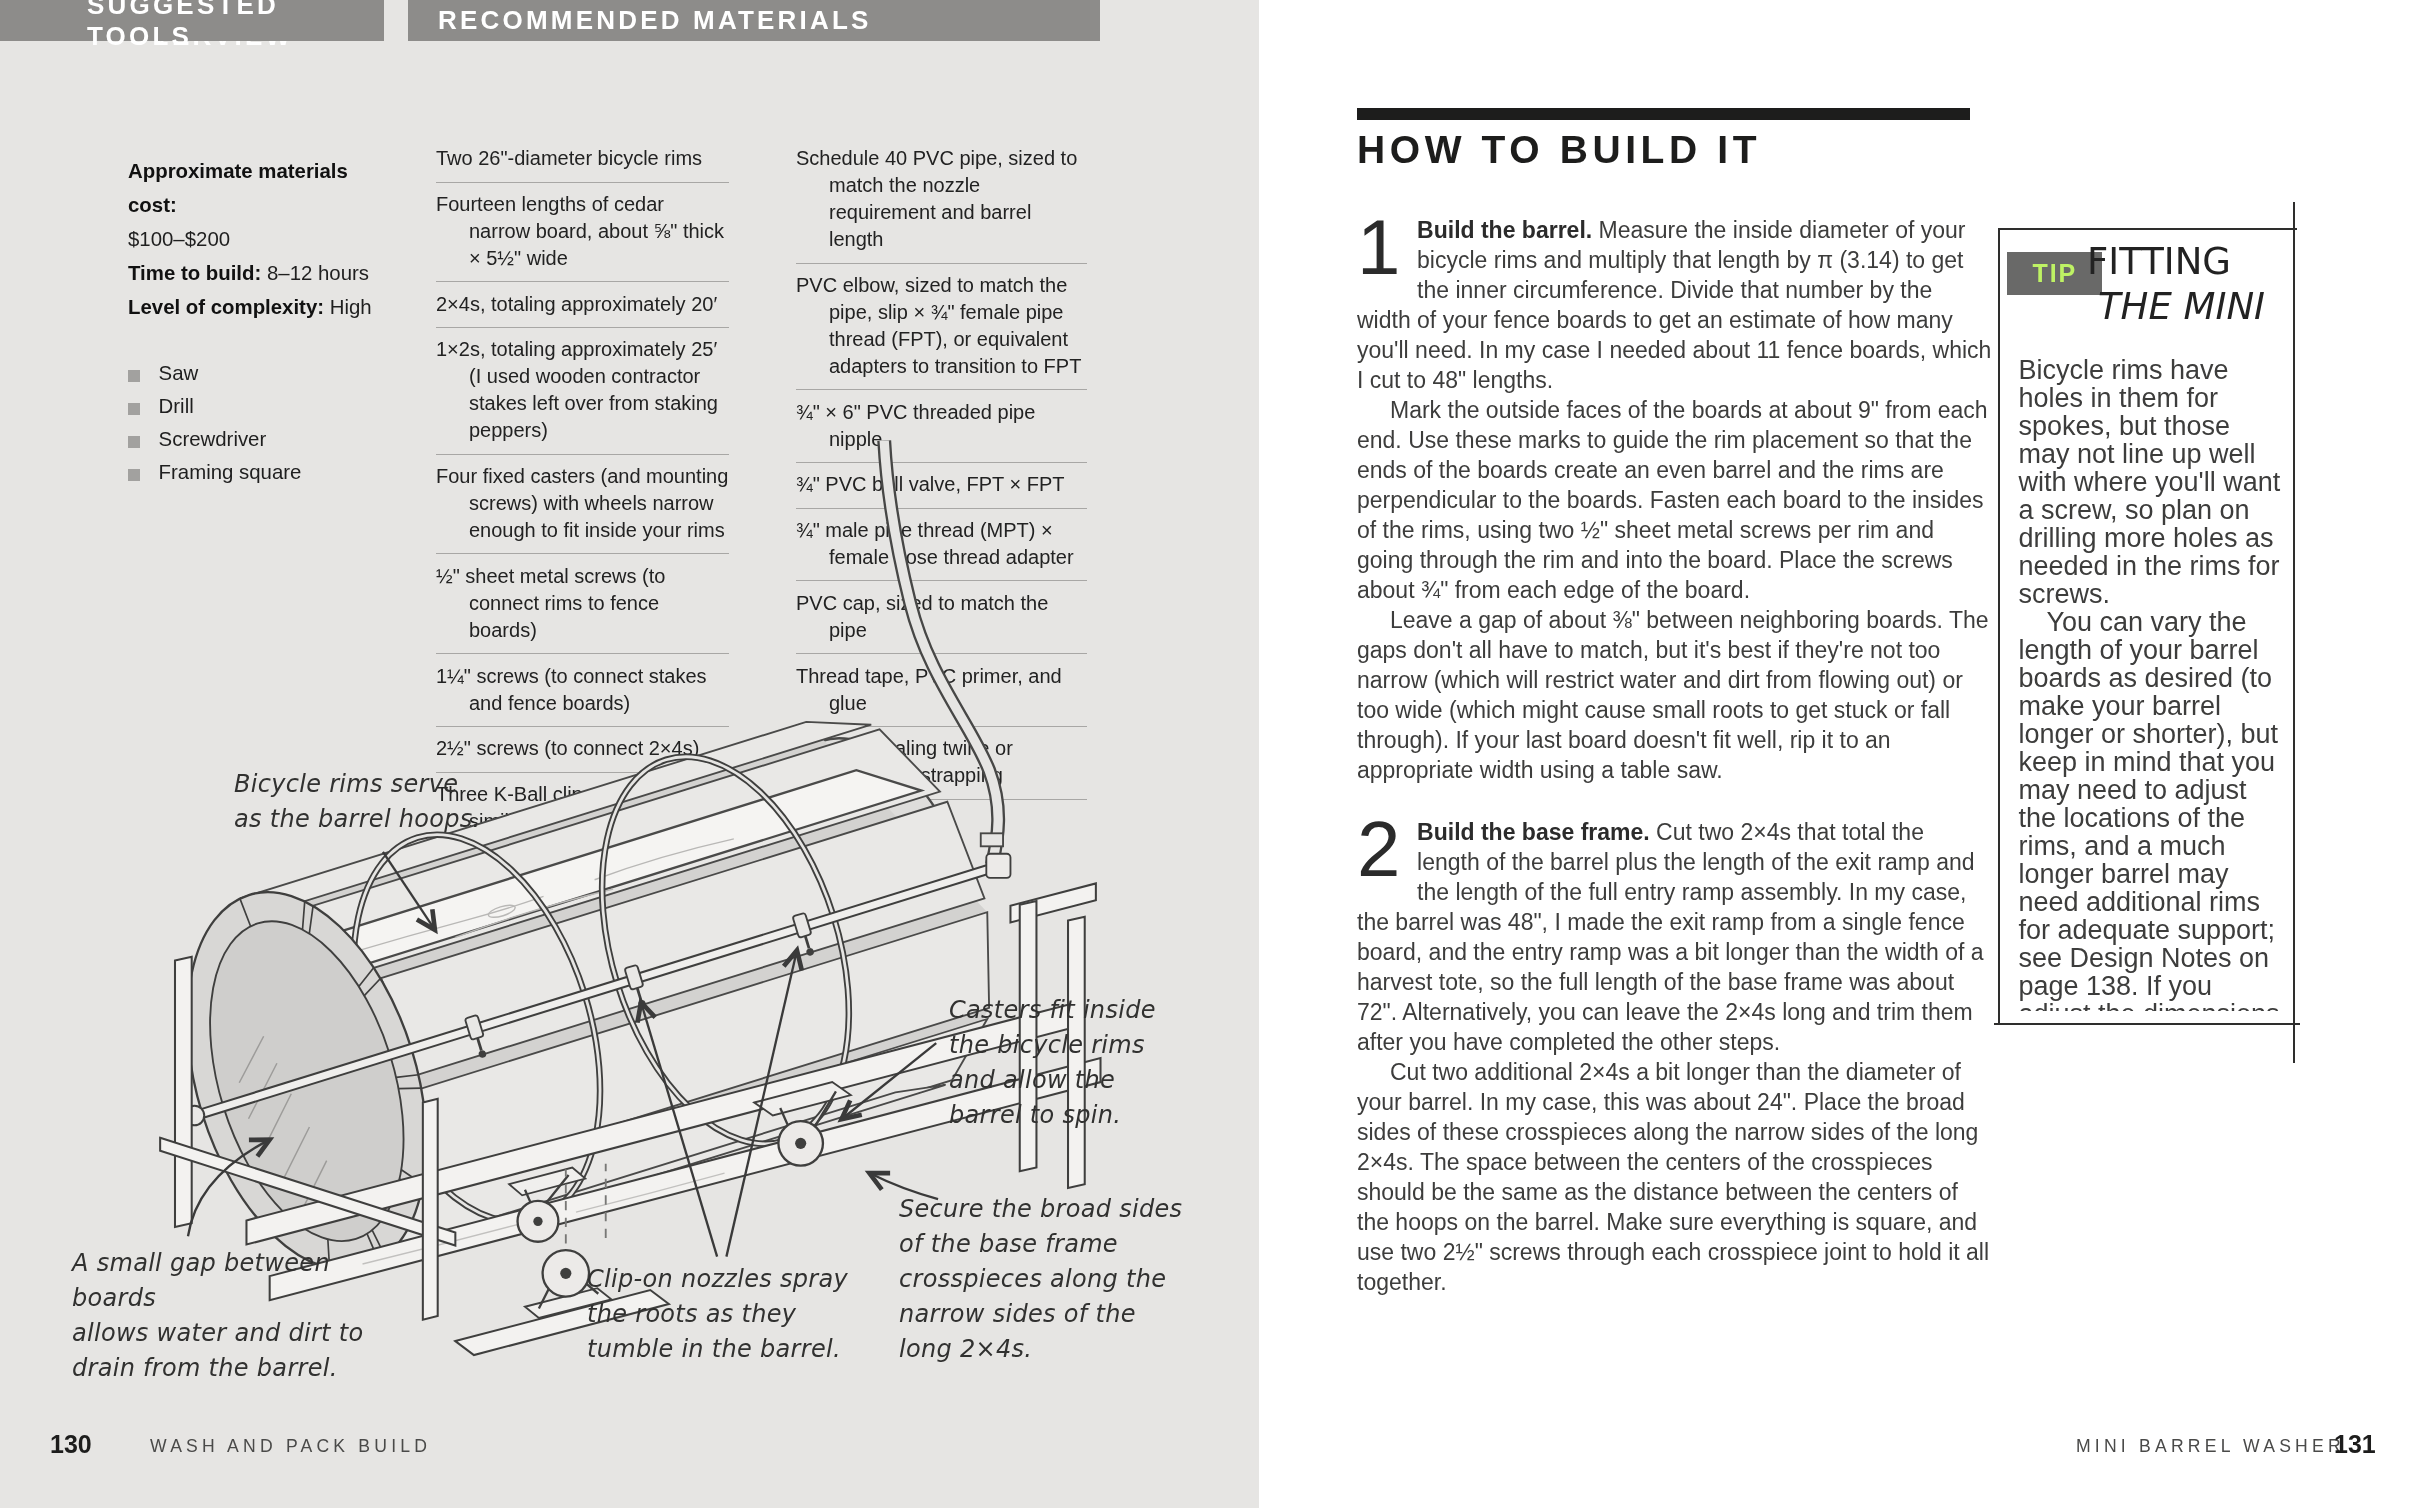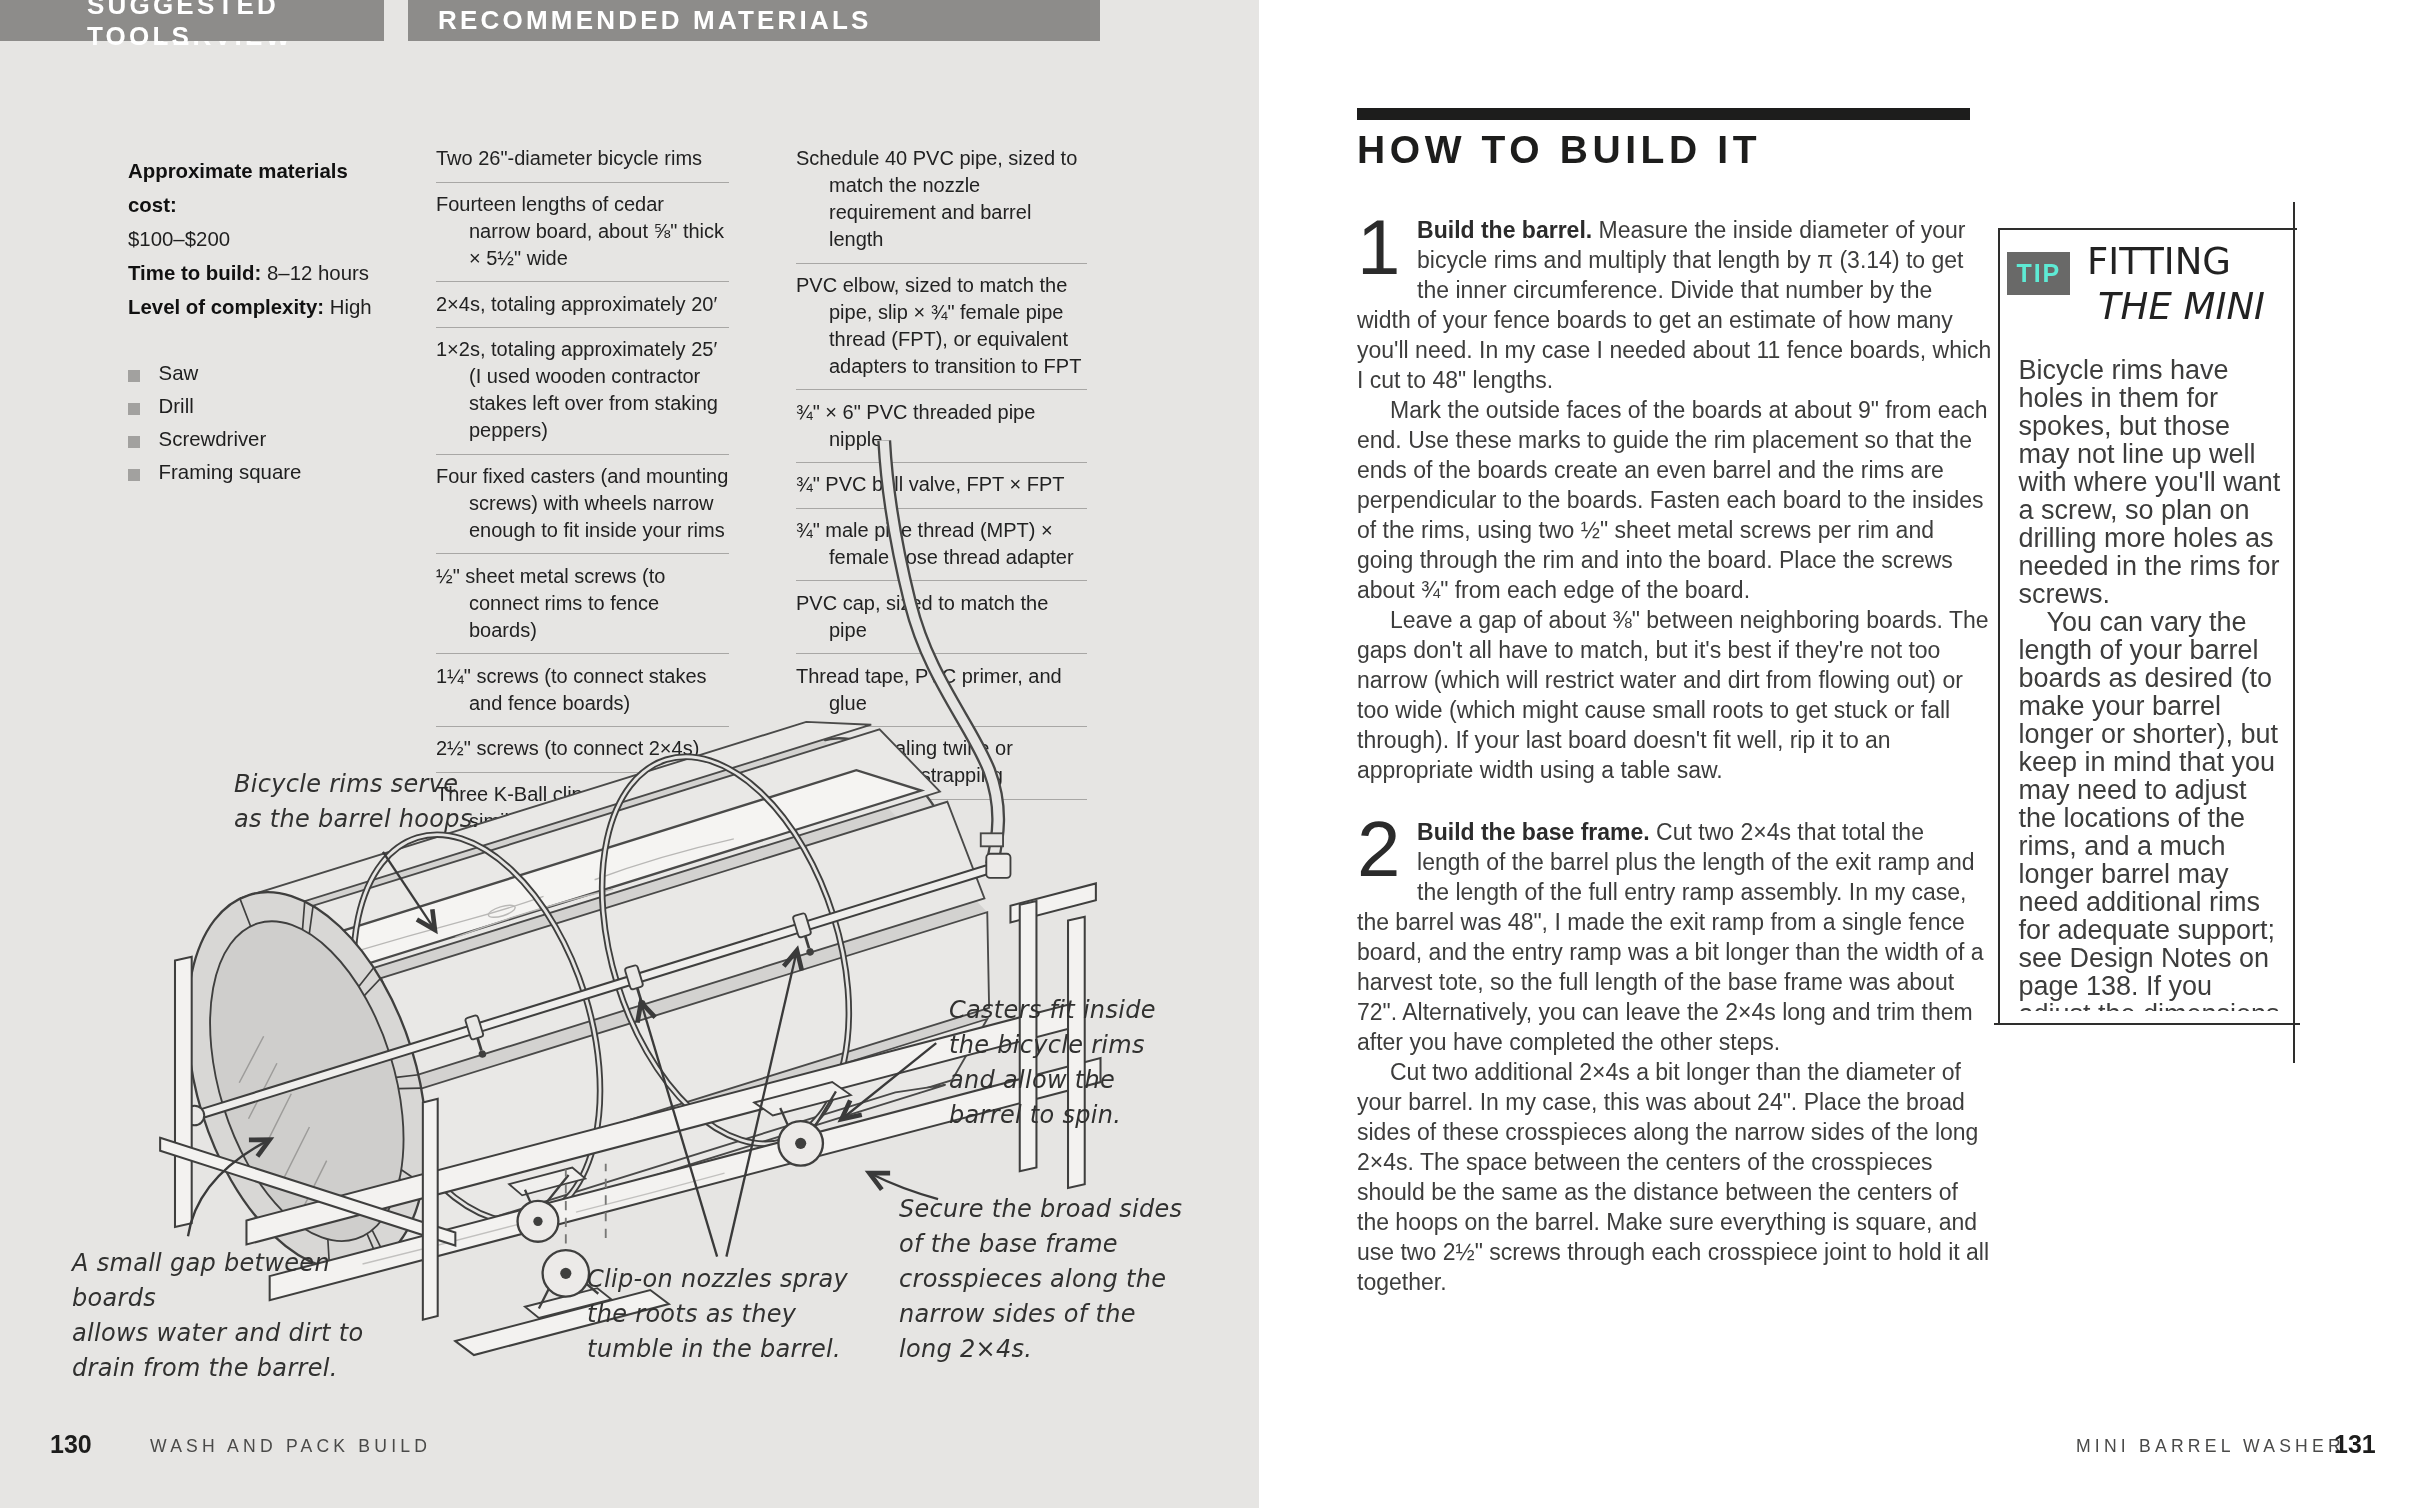--- a/index.html
+++ b/index.html
@@ -63,22 +63,22 @@
   .steps p.cont { text-indent:33px; }
   .steps .lead { font-weight:700; color:#2b2b2b; }
 
   
   .tipbox { position:absolute; left:739px; top:228px; width:299px; height:796px; }
   .tipline { position:absolute; background:#2e2e2d; }
   .tl-top    { left:0;   top:0;     width:299px; height:1.9px; }
   .tl-bottom { left:-3.7px; top:795px; width:306px; height:1.9px; }
   .tl-left   { left:0;   top:0;     width:1.9px;   height:796px; }
   .tl-right  { left:295px; top:-26px; width:1.9px; height:861px; }
-  .tip-badge { position:absolute; left:9.3px; top:24px; width:63px; height:43px;
-               background:#696968; color:#5eead4; font-weight:700; font-size:25px;
+  .tip-badge { position:absolute; left:9.3px; top:24px; width:95px; height:43px;
+               background:#696968; color:#bef264; font-weight:700; font-size:25px;
                letter-spacing:1.9px; display:flex; align-items:center; justify-content:center; }
   .tip-t1 { position:absolute; left:89px;  top:13px; font-size:37px; line-height:41px;
             font-family:"DejaVu Sans",sans-serif; color:#222; }
   .tip-t2 { position:absolute; left:100px; top:58px; font-size:37px; line-height:41px;
             font-family:"DejaVu Sans",sans-serif; font-style:italic; color:#222; }
   .tip-body { position:absolute; left:20.4px; top:128px; width:265px;
               font-size:27px; line-height:28px; color:#3d3d3c; overflow:hidden; height:655px; }
   .tip-body p.cont { text-indent:28px; }
 </style>
 </head>

